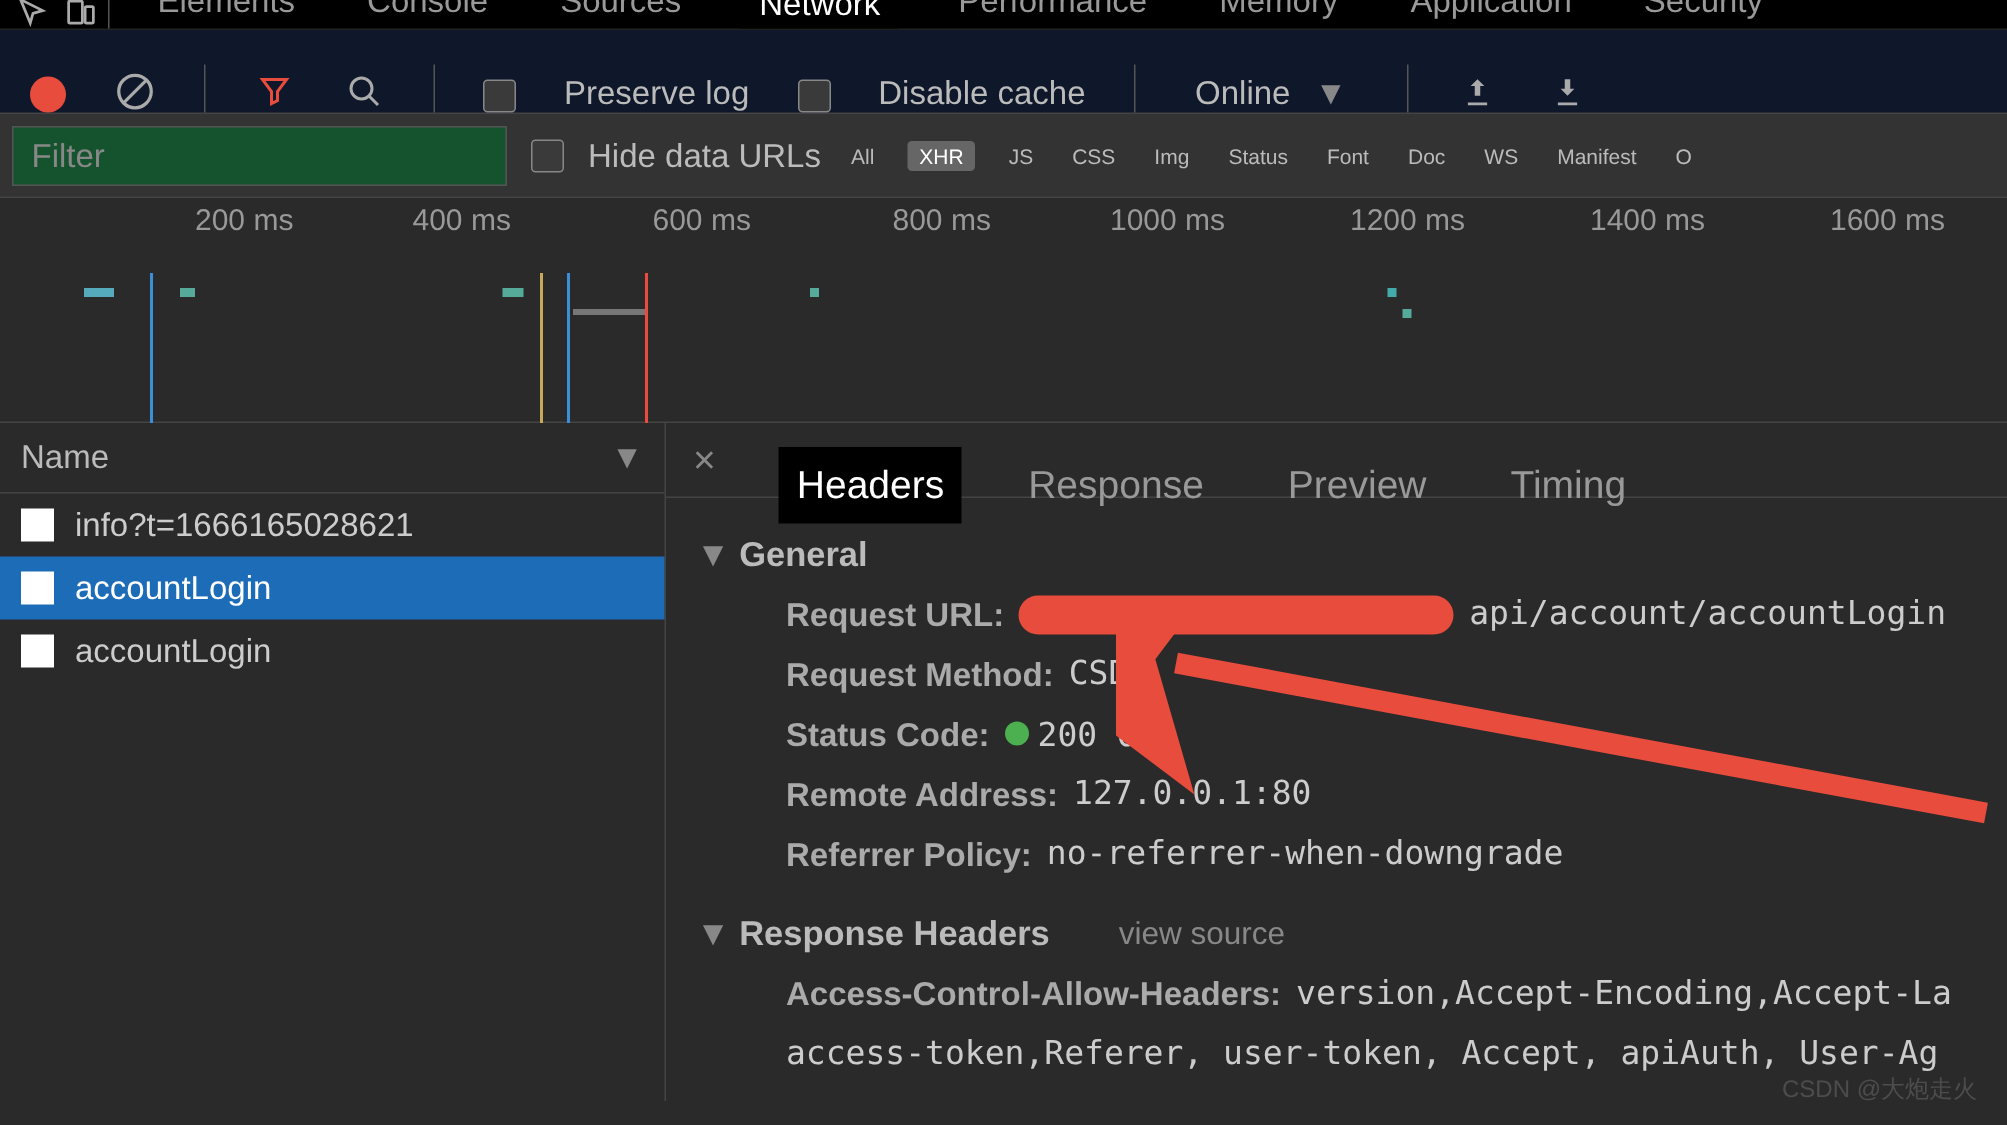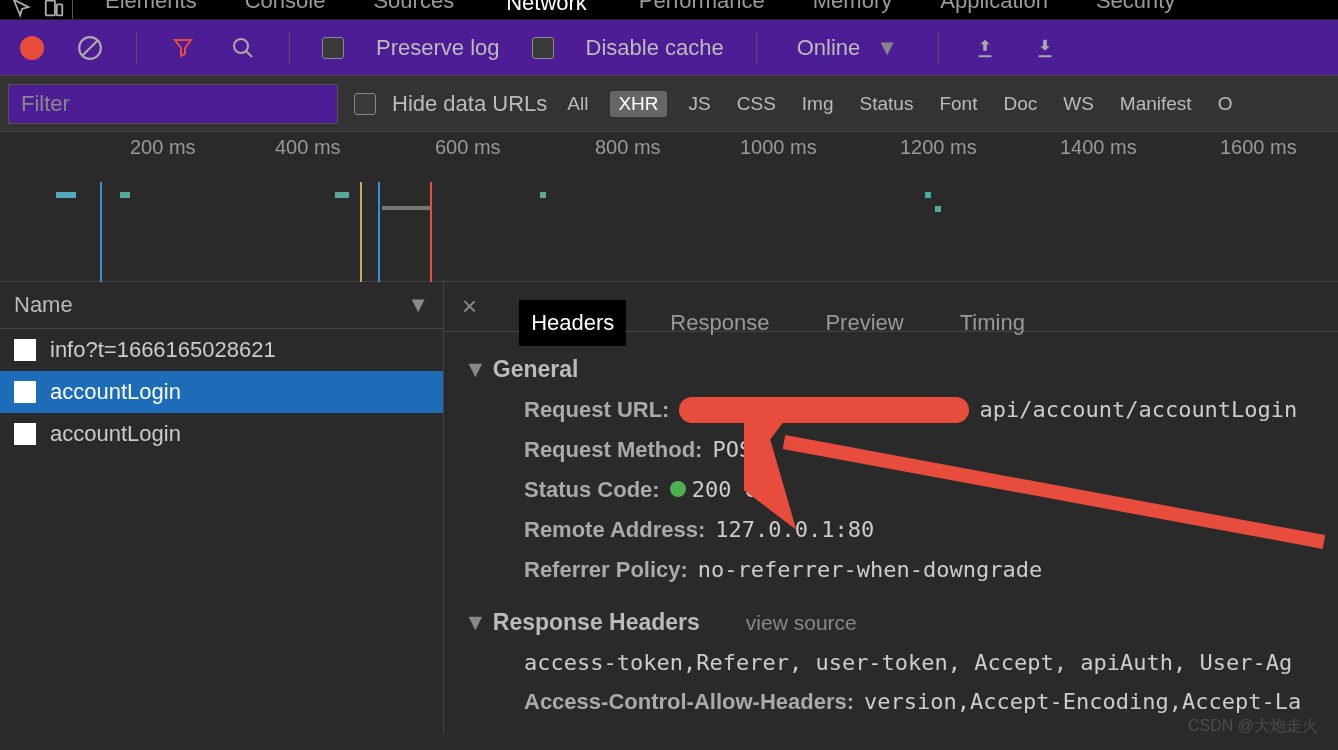--- a/index.html
+++ b/index.html
@@ -4,32 +4,32 @@
 <style>
 * { margin: 0; padding: 0; box-sizing: border-box; font-family: -apple-system, BlinkMacSystemFont, "Segoe UI", sans-serif; }
 body { background: #2a2a2a; color: #bbb; width: 1338px; height: 750px; overflow: hidden; font-size: 22px; }
 
 .tabs-bar { display: flex; align-items: center; height: 36px; padding: 0 8px; background: #000000; border-bottom: 1px solid #222; gap: 4px; }
 .tabs-bar .icon { width: 28px; height: 28px; display: flex; align-items: center; justify-content: center; color: #aaa; }
 .top-tabs { display: flex; gap: 32px; margin-left: 20px; }
 .top-tab { color: #999; padding: 4px 8px; }
 .top-tab.active { color: #fff; background: #000; border-radius: 2px; padding: 6px 12px; }
 
-.toolbar { display: flex; align-items: center; height: 56px; background: #4c1d95; border-bottom: 1px solid #444; padding: 0 20px; gap: 32px; }
+.toolbar { display: flex; align-items: flex-end; height: 56px; background: #0f172a; border-bottom: 1px solid #444; padding: 0 20px; gap: 32px; }
 .record-btn { width: 24px; height: 24px; border-radius: 50%; background: #e74c3c; }
 .icon-btn { width: 28px; height: 28px; display: flex; align-items: center; justify-content: center; color: #aaa; cursor: pointer; }
 .divider { width: 1px; height: 32px; background: #555; }
 .checkbox { width: 22px; height: 22px; border: 1px solid #888; border-radius: 3px; background: #3a3a3a; }
 .toolbar-label { color: #bbb; font-size: 22px; }
 .throttle { display: flex; align-items: center; gap: 16px; padding: 0 8px; }
 
 .filter-bar { display: flex; align-items: center; height: 56px; background: #333; border-bottom: 1px solid #444; padding: 0 8px; gap: 16px; }
-.filter-input { background: #4c1d95; border: 1px solid #555; color: #999; padding: 6px 12px; font-size: 22px; width: 330px; height: 40px; }
+.filter-input { background: #14532d; border: 1px solid #555; color: #999; padding: 6px 12px; font-size: 22px; width: 330px; height: 40px; }
 .filter-input::placeholder { color: #888; }
-.filter-types { display: flex; gap: 18px; align-items: center; font-size: 19px; color: #bbb; }
+.filter-types { display: flex; gap: 18px; align-items: center; font-size: 14px; color: #bbb; }
 .filter-type.active { background: #666; color: #fff; padding: 2px 8px; border-radius: 3px; }
 .filter-type { padding: 2px 4px; }
 
 .timeline { height: 150px; background: #2a2a2a; border-bottom: 1px solid #444; position: relative; }
 .timeline-ruler { display: flex; height: 30px; position: relative; }
 .timeline-tick { position: absolute; color: #999; font-size: 20px; top: 4px; }
 .timeline-marks { position: relative; height: 120px; }
 .tl-bar { position: absolute; height: 6px; background: #5a9; top: 30px; }
 .tl-line-blue { position: absolute; width: 2px; background: #3a8fd6; top: 20px; bottom: 0; }
 .tl-line-yellow { position: absolute; width: 2px; background: #c9a85a; top: 20px; bottom: 0; }
@@ -39,21 +39,21 @@
 .main-area { display: flex; height: calc(750px - 36px - 56px - 56px - 150px); }
 .request-list { width: 444px; border-right: 1px solid #444; background: #2a2a2a; }
 .list-header { display: flex; justify-content: space-between; align-items: flex-end; padding: 10px 14px; border-bottom: 1px solid #444; color: #bbb; font-size: 22px; }
 .list-row { display: flex; align-items: center; padding: 8px 14px; gap: 14px; color: #ccc; font-size: 22px; }
 .list-row.selected { background: #1c6cb8; color: #fff; }
 .row-checkbox { width: 22px; height: 22px; background: #fff; flex-shrink: 0; }
 
 .details-panel { flex: 1; background: #2a2a2a; overflow: hidden; }
 .details-tabs { display: flex; align-items: center; border-bottom: 1px solid #444; padding: 0 8px; gap: 32px; height: 50px; }
 .close-x { color: #888; padding: 0 10px; font-size: 26px; }
-.details-tab { color: #999; padding: 10px 12px; font-size: 22px; margin-top: 33px; }
+.details-tab { color: #999; padding: 10px 12px; font-size: 26px; margin-top: 33px; }
 .details-tab.active { color: #fff; background: #000; }
 
 .details-content { padding: 14px 20px; font-size: 22px; color: #aaa; position: relative; }
 .section-header { display: flex; align-items: center; gap: 6px; color: #bbb; font-weight: 600; margin: 10px 0; font-size: 23px; }
 .section-header .tri { color: #888; }
 .kv-row { margin: 14px 0 14px 60px; font-size: 22px; display: flex; flex-wrap: wrap; gap: 10px; }
 .kv-key { font-weight: 600; color: #aaa; }
 .kv-val { font-family: Menlo, Monaco, monospace; color: #ccc; }
 .status-dot { width: 16px; height: 16px; border-radius: 50%; background: #4caf50; display: inline-block; margin-right: 6px; }
 .view-source { color: #888; font-weight: 400; margin-left: 40px; font-size: 21px; }
@@ -214,46 +214,46 @@
         <span class="tri">▼</span>
         <span>General</span>
       </div>
       <div class="kv-row">
         <span class="kv-key">Request URL:</span>
         <span class="redact"></span>
           <span class="kv-val">api/account/accountLogin</span>
       </div>
       <div class="kv-row">
         <span class="kv-key">Request Method:</span>
-        <span class="kv-val">POST</span>
+        <span class="kv-val">CSDN</span>
       </div>
       <div class="kv-row">
         <span class="kv-key">Status Code:</span>
         <span><span class="status-dot"></span><span class="kv-val">200 OK</span></span>
       </div>
       <div class="kv-row">
         <span class="kv-key">Remote Address:</span>
         <span class="kv-val">127.0.0.1:80</span>
       </div>
       <div class="kv-row">
         <span class="kv-key">Referrer Policy:</span>
         <span class="kv-val">no-referrer-when-downgrade</span>
       </div>
 
       <div class="section-header" style="margin-top:26px">
         <span class="tri">▼</span>
         <span>Response Headers</span>
         <span class="view-source">view source</span>
       </div>
       <div class="kv-row">
-        <span class="kv-val">access-token,Referer, user-token, Accept, apiAuth, User-Ag</span>
-      </div>
-      <div class="kv-row">
         <span class="kv-key">Access-Control-Allow-Headers:</span>
         <span class="kv-val">version,Accept-Encoding,Accept-La</span>
+      </div>
+      <div class="kv-row">
+        <span class="kv-val">access-token,Referer, user-token, Accept, apiAuth, User-Ag</span>
       </div>
 
       <svg class="arrow-svg" style="left:300px; top:70px" width="600" height="160">
         <defs>
             <marker id="ah" markerWidth="12" markerHeight="12" refX="2" refY="6" orient="auto">
               <path d="M0,0 L12,6 L0,12 L3,6 z" fill="#e74c3c"></path>
             </marker>
           </defs>
         <line x1="580" y1="140" x2="40" y2="40" stroke="#e74c3c" stroke-width="14" marker-end="url(#ah)"></line>
       </svg>

